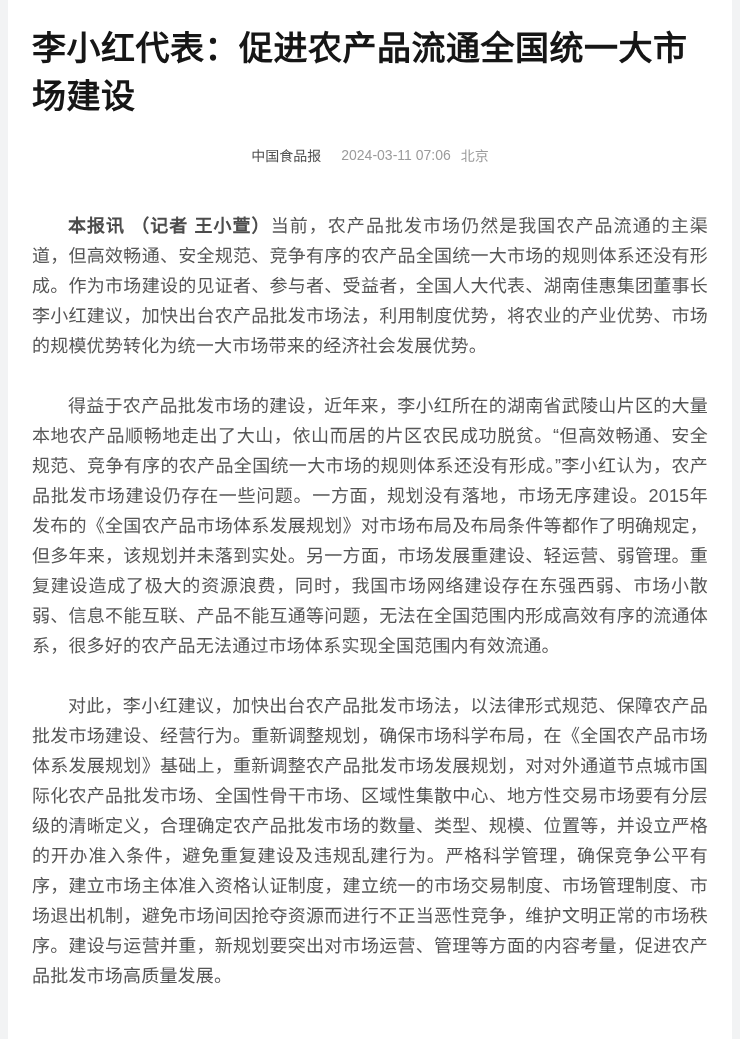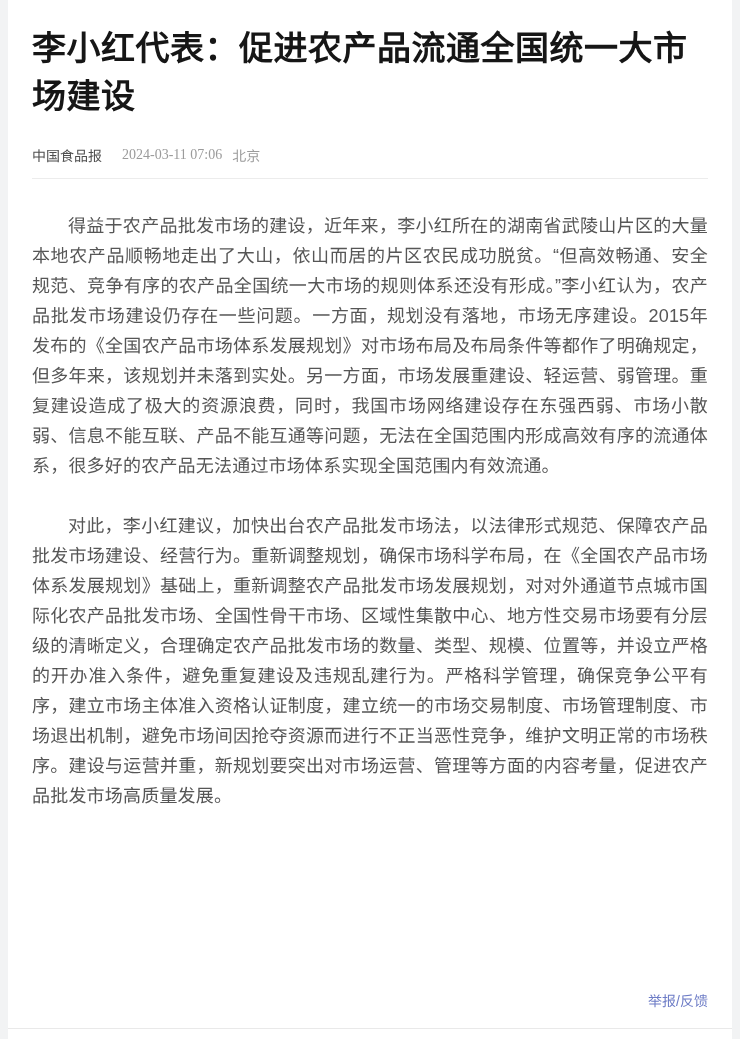--- a/index.html
+++ b/index.html
@@ -14,37 +14,37 @@
     background: #f2f3f4;
     overflow: hidden;
   }
   .card {
     margin: 0 8px;
     height: 100%;
     background: #ffffff;
     padding: 0 24px;
     display: flex;
     flex-direction: column;
+    align-items: center;
   }
   .title {
     padding-top: 24px;
     font-size: 34px;
     line-height: 48px;
     font-weight: 700;
     color: #161616;
     letter-spacing: 0.5px;
   }
   .byline {
     margin-top: 25px;
     font-size: 14px;
     color: #9b9b9b;
     display: flex;
     align-items: center;
     white-space: nowrap;
-    font-family: Liberation Serif, serif;
   }
   .byline .source {
     color: #4f4f4f;
     margin-right: 20px;
   }
   .byline .datetime { margin-right: 10px; }
   .divider {
     margin-top: 13px;
     border-bottom: 1px solid #ececec;
   }
@@ -93,25 +93,22 @@
 
     <div class="byline">
       <span class="source">中国食品报</span>
       <span class="datetime">2024-03-11 07:06</span>
       <span class="location">北京</span>
     </div>
 
     <div class="divider"></div>
 
     <div class="article">
+      <p>
+        <strong>本报讯 （记者 王小萱）</strong><span>当前，农产品批发市场仍然是我国农产品流通的主渠道，但高效畅通、安全规范、竞争有序的农产品全国统一大市场的规则体系还没有形成。作为市场建设的见证者、参与者、受益者，全国人大代表、湖南佳惠集团董事长李小红建议，加快出台农产品批发市场法，利用制度优势，将农业的产业优势、市场的规模优势转化为统一大市场带来的经济社会发展优势。</span>
+      </p>
       <p>得益于农产品批发市场的建设，近年来，李小红所在的湖南省武陵山片区的大量本地农产品顺畅地走出了大山，依山而居的片区农民成功脱贫。“但高效畅通、安全规范、竞争有序的农产品全国统一大市场的规则体系还没有形成。”李小红认为，农产品批发市场建设仍存在一些问题。一方面，规划没有落地，市场无序建设。2015年发布的《全国农产品市场体系发展规划》对市场布局及布局条件等都作了明确规定，但多年来，该规划并未落到实处。另一方面，市场发展重建设、轻运营、弱管理。重复建设造成了极大的资源浪费，同时，我国市场网络建设存在东强西弱、市场小散弱、信息不能互联、产品不能互通等问题，无法在全国范围内形成高效有序的流通体系，很多好的农产品无法通过市场体系实现全国范围内有效流通。</p>
       <p>对此，李小红建议，加快出台农产品批发市场法，以法律形式规范、保障农产品批发市场建设、经营行为。重新调整规划，确保市场科学布局，在《全国农产品市场体系发展规划》基础上，重新调整农产品批发市场发展规划，对对外通道节点城市国际化农产品批发市场、全国性骨干市场、区域性集散中心、地方性交易市场要有分层级的清晰定义，合理确定农产品批发市场的数量、类型、规模、位置等，并设立严格的开办准入条件，避免重复建设及违规乱建行为。严格科学管理，确保竞争公平有序，建立市场主体准入资格认证制度，建立统一的市场交易制度、市场管理制度、市场退出机制，避免市场间因抢夺资源而进行不正当恶性竞争，维护文明正常的市场秩序。建设与运营并重，新规划要突出对市场运营、管理等方面的内容考量，促进农产品批发市场高质量发展。</p>
     </div>
 
-    <div class="footer">
-      <div class="report-row">
-        <a>举报/反馈</a>
-      </div>
-      <div class="bottom-divider"></div>
-    </div>
 
   </div>
 </div>
 
 </body></html>

